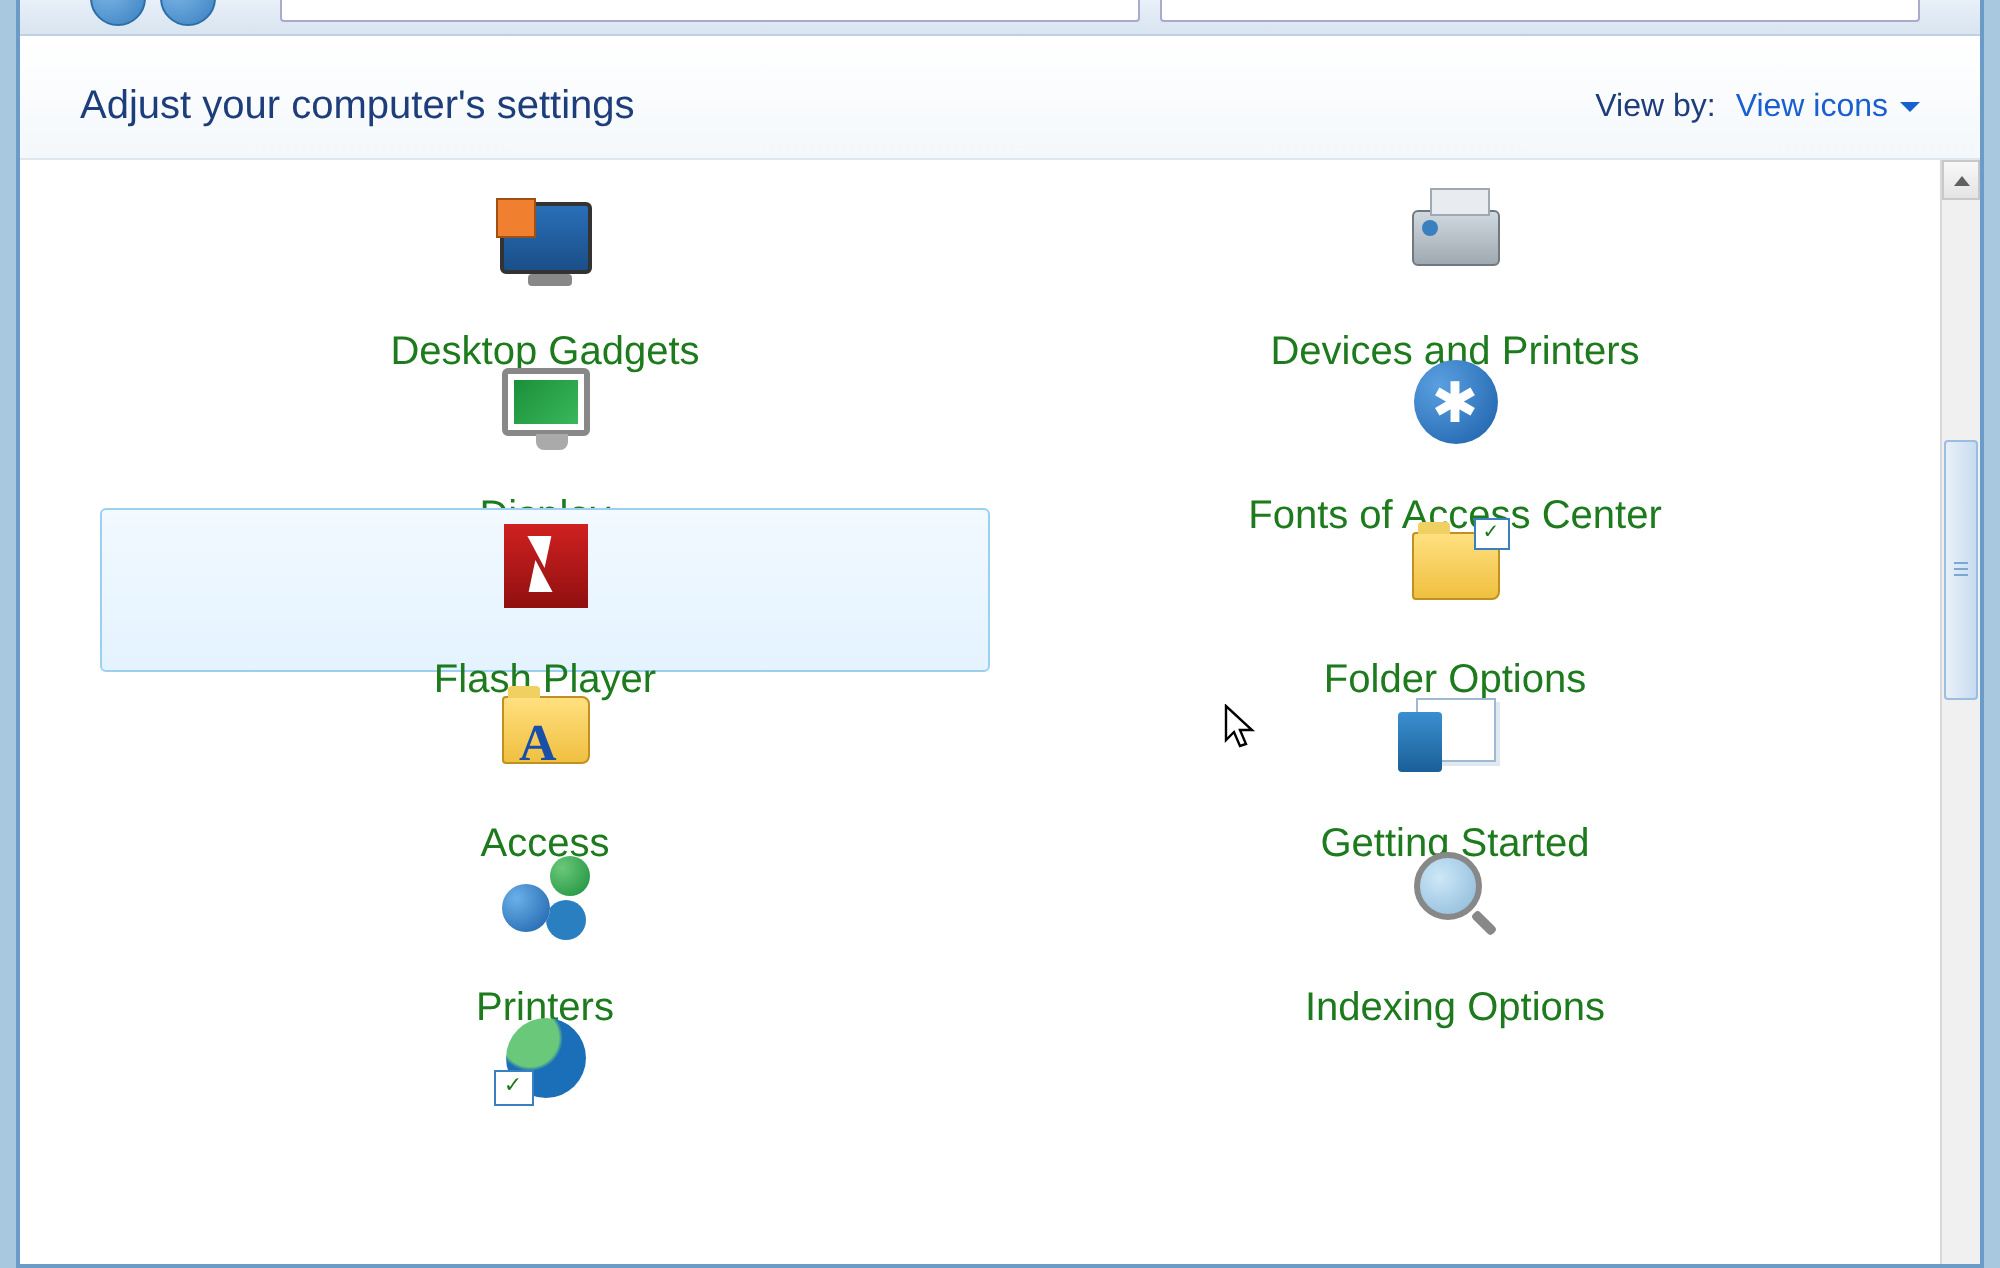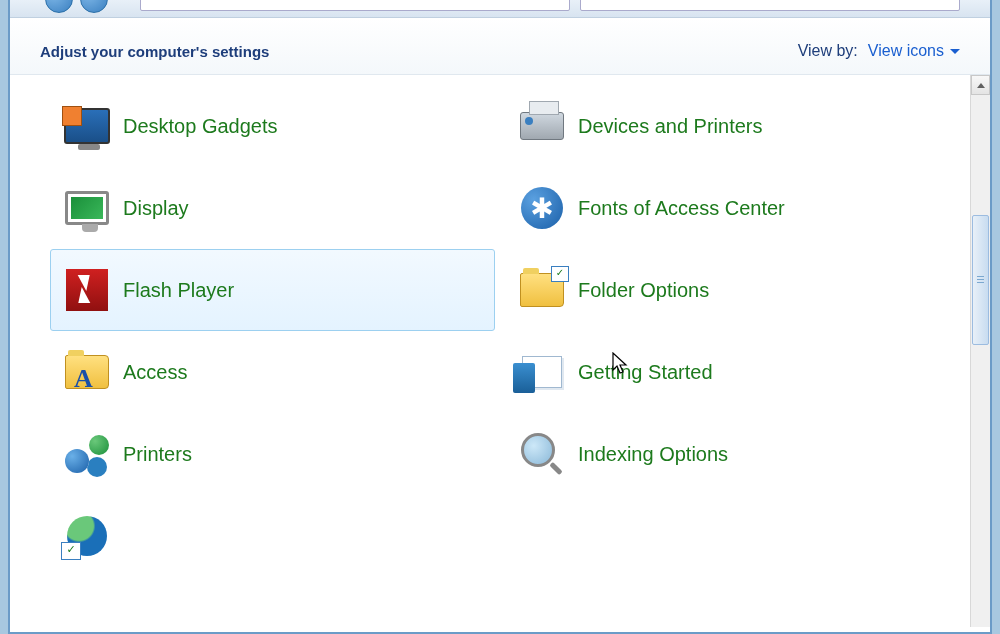--- a/index.html
+++ b/index.html
@@ -50,22 +50,22 @@
   }
   .header {
     background: linear-gradient(#ffffff, #f4f8fb);
     padding: 24px 30px 14px 30px;
     display: flex;
     align-items: center;
     justify-content: space-between;
     border-bottom: 1px solid #e0e8ef;
   }
   .header h1 {
-    font-size: 15px;
-    font-weight: 700;
+    font-size: 20px;
+    font-weight: 400;
     color: #1e3e7b;
   }
   .viewby {
     font-size: 16px;
     color: #1e3e7b;
     display: flex;
     align-items: center;
     gap: 10px;
   }
   .viewby .link {
@@ -89,26 +89,27 @@
     flex: 1;
     padding: 10px 20px 10px 40px;
     display: grid;
     grid-template-columns: 1fr 1fr;
     grid-auto-rows: 82px;
     column-gap: 10px;
   }
   .item {
     display: flex;
     align-items: center;
-    gap: 12px;
+    gap: 22px;
     padding: 4px 12px;
     border: 1px solid transparent;
     border-radius: 3px;
     cursor: pointer;
     position: relative;
+    flex-direction: column;
   }
   .item.hover {
     background: linear-gradient(#f2f9ff, #e4f3ff);
     border: 1px solid #9cd0f0;
   }
   .item .label {
     font-size: 20px;
     color: #1d7a1d;
   }
   .icon {

